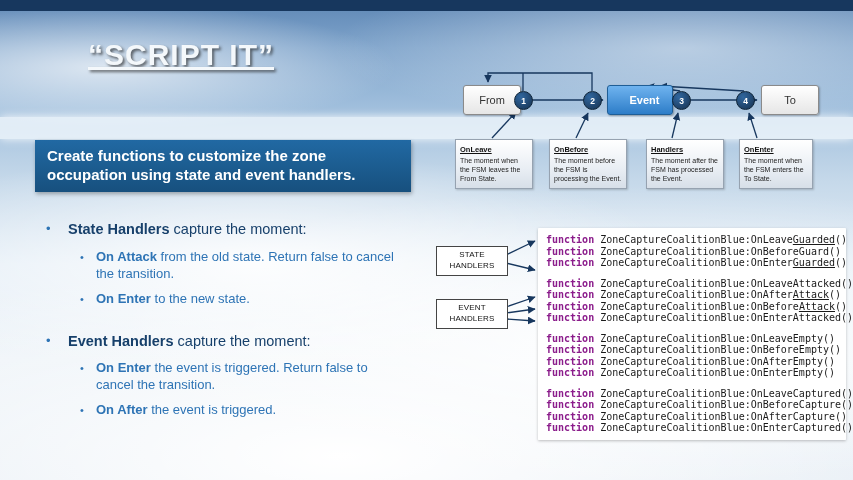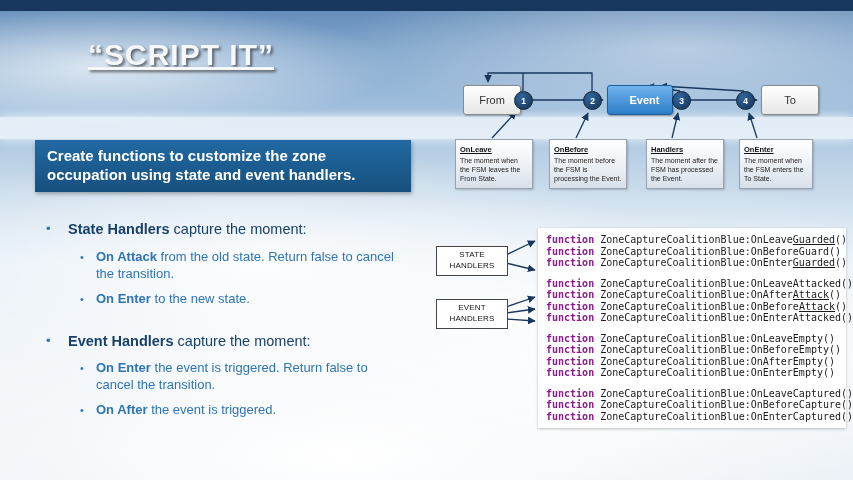--- a/index.html
+++ b/index.html
@@ -175,16 +175,17 @@
       </div>
       <div class="code-group">
         <div class="code-line"><span class="kw">function </span>ZoneCaptureCoalitionBlue:OnLeaveEmpty()</div>
         <div class="code-line"><span class="kw">function </span>ZoneCaptureCoalitionBlue:OnBeforeEmpty()</div>
         <div class="code-line"><span class="kw">function </span>ZoneCaptureCoalitionBlue:OnAfterEmpty()</div>
         <div class="code-line"><span class="kw">function </span>ZoneCaptureCoalitionBlue:OnEnterEmpty()</div>
       </div>
       <div class="code-group">
         <div class="code-line"><span class="kw">function </span>ZoneCaptureCoalitionBlue:OnLeaveCaptured()</div>
         <div class="code-line"><span class="kw">function </span>ZoneCaptureCoalitionBlue:OnBeforeCapture()</div>
+        <div class="code-line"><span class="kw">function </span>ZoneCaptureCoalitionBlue:OnAfterCapture()</div>
         <div class="code-line"><span class="kw">function </span>ZoneCaptureCoalitionBlue:OnEnterCaptured()</div>
       </div>
     </div>
 </div>
 
 </body></html>

